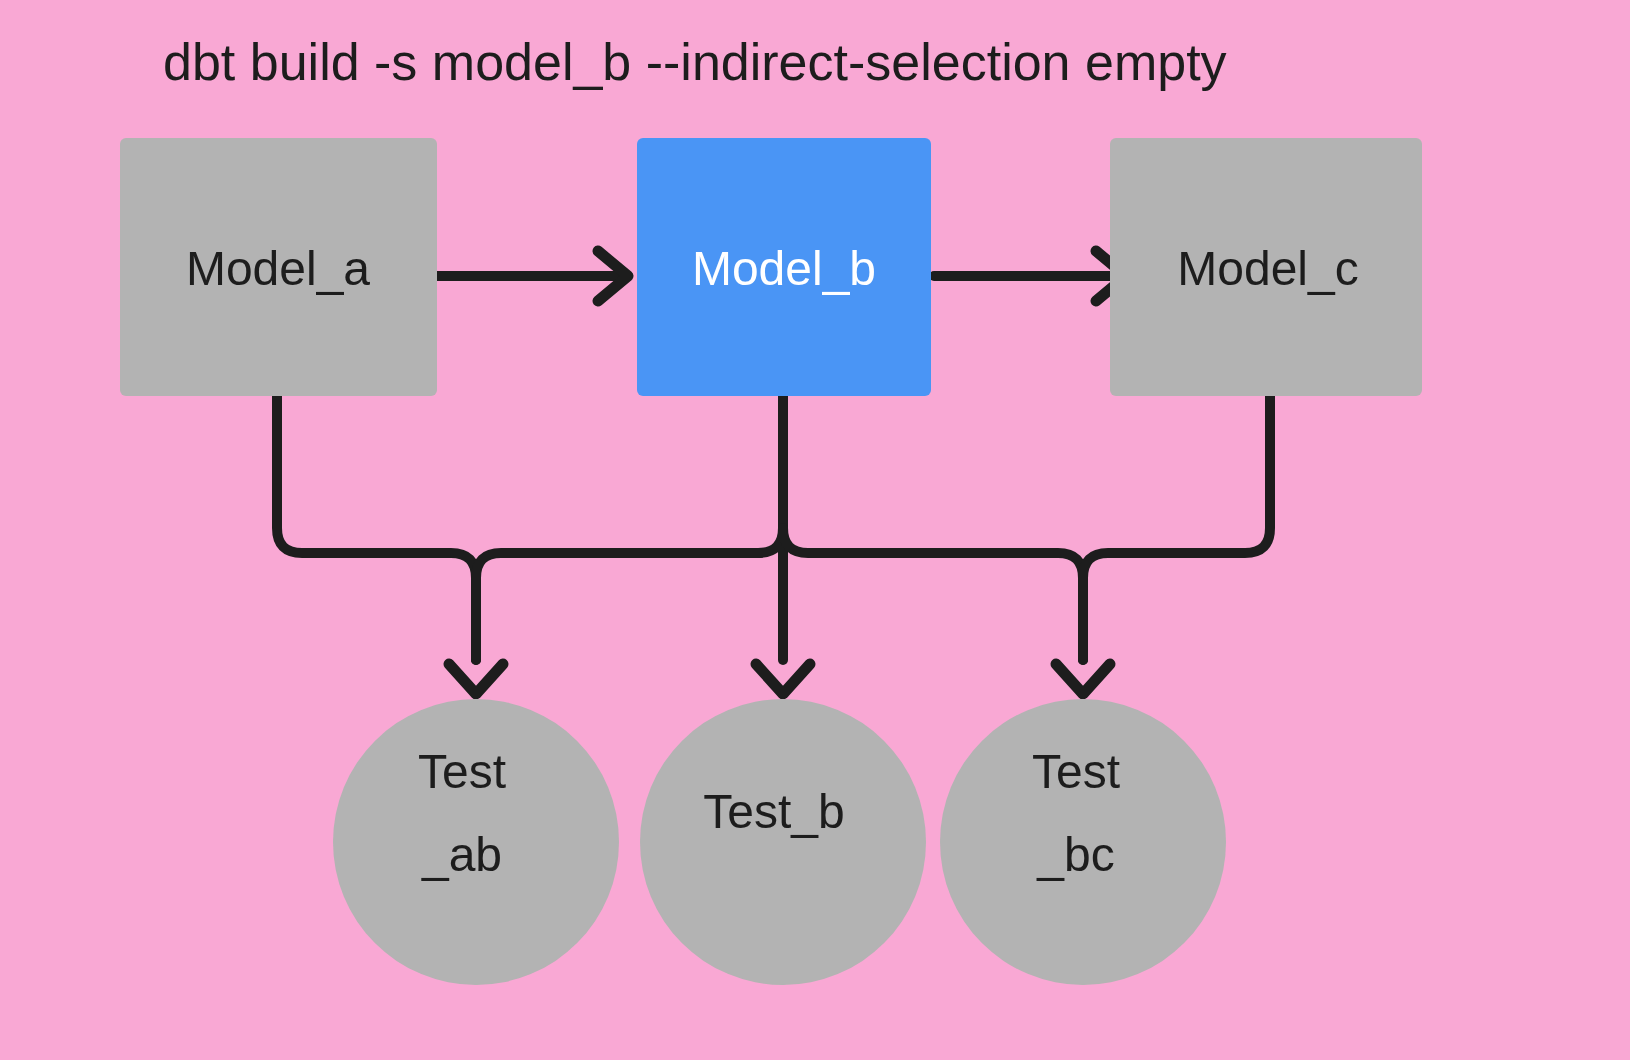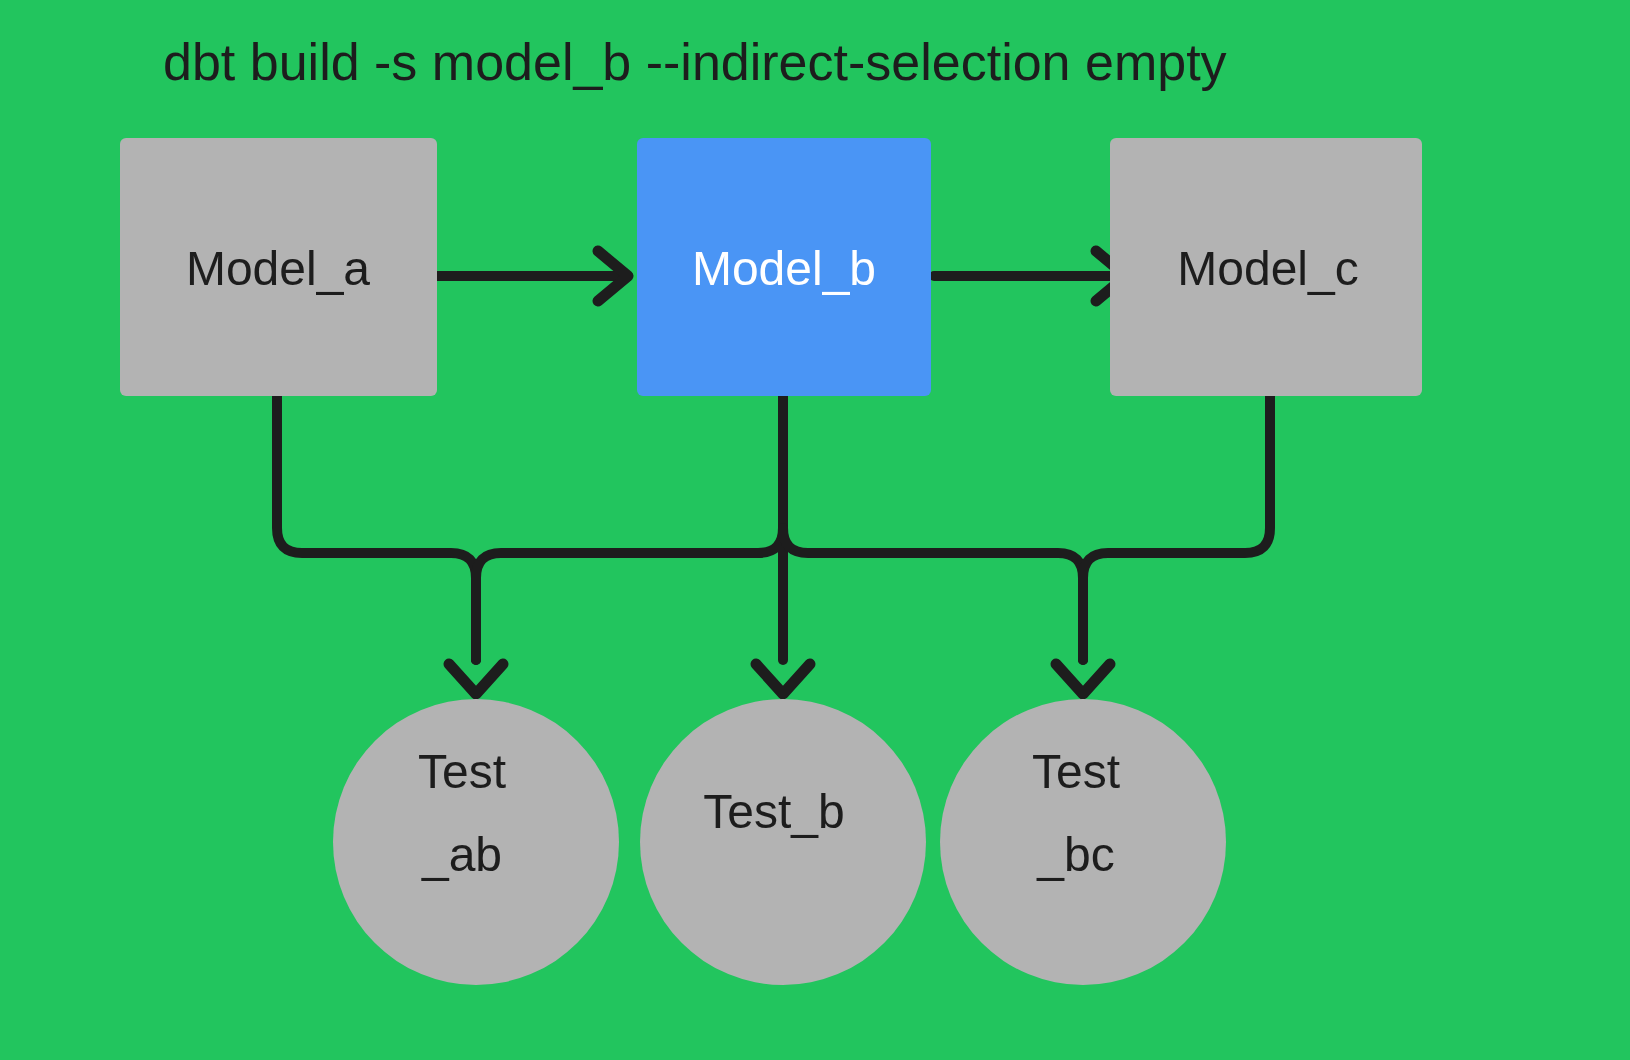--- a/index.html
+++ b/index.html
@@ -7,21 +7,21 @@
     padding: 0;
     background: #ffffff;
   }
   body {
     font-family: "Liberation Sans", sans-serif;
   }
   #canvas {
     position: relative;
     width: 1630px;
     height: 1060px;
-    background: #22c55e;
+    background: #f9a8d4;
     overflow: hidden;
   }
   #diagram-svg {
     position: absolute;
     left: 0;
     top: 0;
     width: 1630px;
     height: 1060px;
   }
   .title-text {

